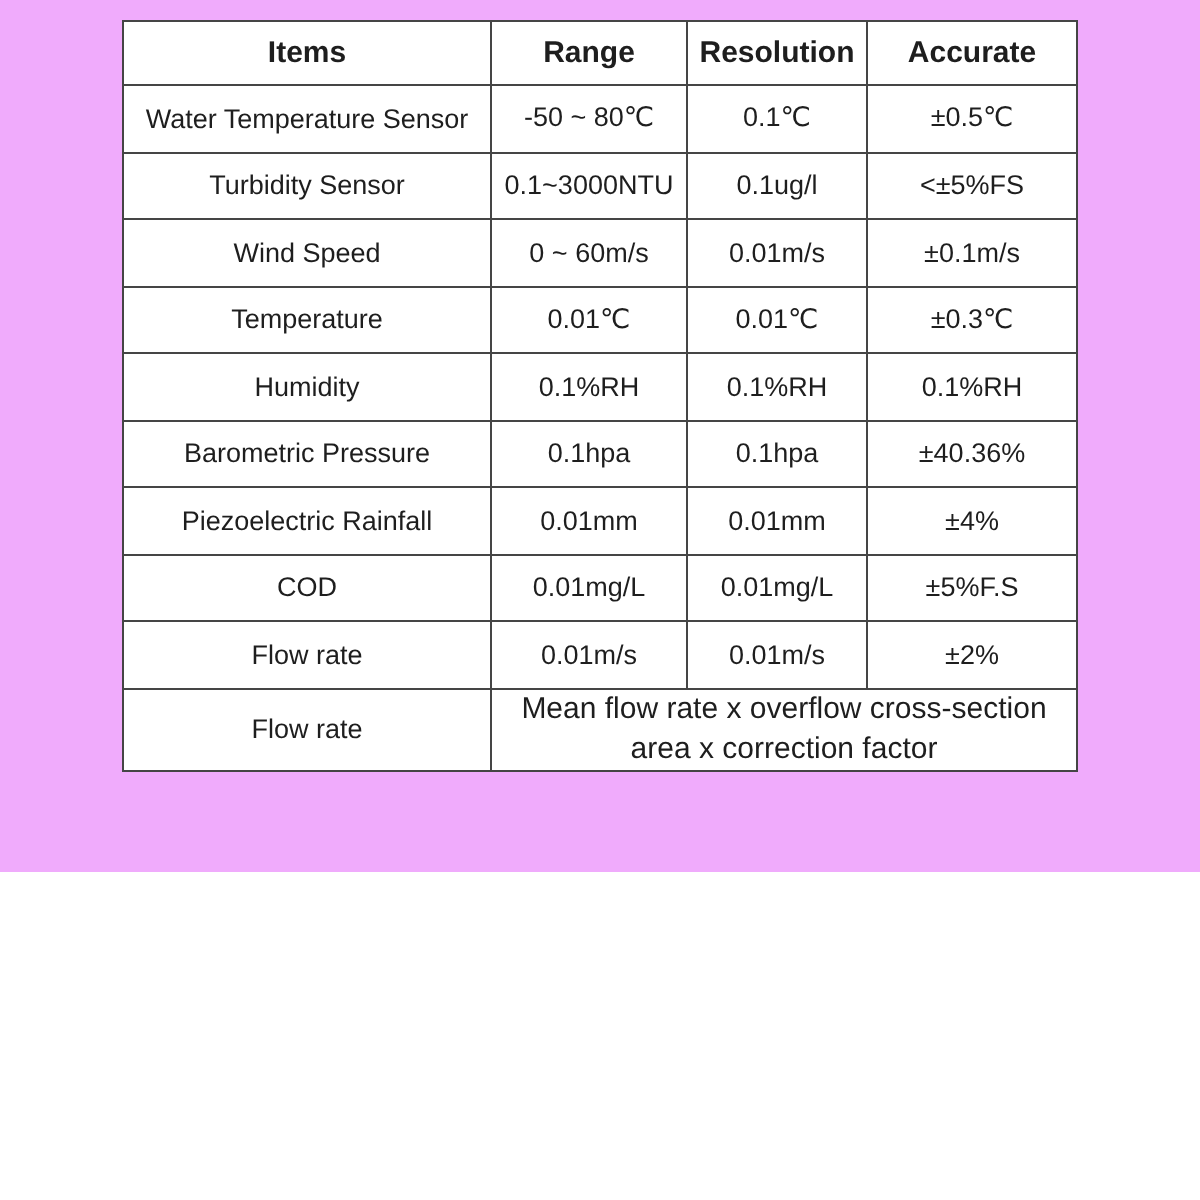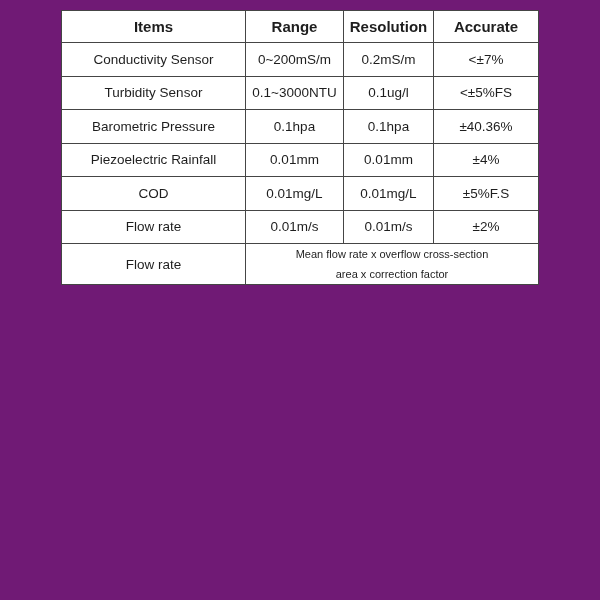--- a/index.html
+++ b/index.html
@@ -7,22 +7,22 @@
     padding: 0;
     background: #ffffff;
     width: 600px;
     height: 600px;
     font-family: "Liberation Sans", "DejaVu Sans", sans-serif;
     color: #1e1e1e;
   }
   .page {
     position: relative;
     width: 600px;
-    height: 600px;
-    background: #701a75;
+    height: 436px;
+    background: #f0abfc;
     overflow: hidden;
   }
   table.spec-table {
     position: absolute;
     left: 61px;
     top: 10px;
     width: 477px;
     border-collapse: collapse;
     table-layout: fixed;
     background: #ffffff;
@@ -50,21 +50,21 @@
     text-align: left;
     padding-left: 8px;
     font-size: 14px;
   }
   td.merged-cell {
     height: 41px;
     white-space: normal;
   }
   td.merged-cell .formula-line {
     line-height: 20px;
-    font-size: 11px;
+    font-size: 15px;
   }
   col.c-items { width: 184px; }
   col.c-range { width: 98px; }
   col.c-resolution { width: 90px; }
   col.c-accurate { width: 105px; }
 </style>
 </head>
 <body>
 
 <div class="page">
@@ -78,30 +78,48 @@
     <thead>
       <tr>
         <th>Items</th>
         <th>Range</th>
         <th>Resolution</th>
         <th>Accurate</th>
       </tr>
     </thead>
     <tbody>
       <tr>
-        <td class="item-cell">Conductivity Sensor</td>
-        <td>0~200mS/m</td>
-        <td>0.2mS/m</td>
-        <td>&lt;±7%</td>
+        <td class="item-cell">Water Temperature Sensor</td>
+        <td>-50 ~ 80℃</td>
+        <td>0.1℃</td>
+        <td>±0.5℃</td>
       </tr>
       <tr>
         <td class="item-cell">Turbidity Sensor</td>
         <td>0.1~3000NTU</td>
         <td>0.1ug/l</td>
         <td>&lt;±5%FS</td>
+      </tr>
+      <tr>
+        <td class="item-cell">Wind Speed</td>
+        <td>0 ~ 60m/s</td>
+        <td>0.01m/s</td>
+        <td>±0.1m/s</td>
+      </tr>
+      <tr>
+        <td class="item-cell">Temperature</td>
+        <td>0.01℃</td>
+        <td>0.01℃</td>
+        <td>±0.3℃</td>
+      </tr>
+      <tr>
+        <td class="item-cell">Humidity</td>
+        <td>0.1%RH</td>
+        <td>0.1%RH</td>
+        <td>0.1%RH</td>
       </tr>
       <tr>
         <td class="item-cell">Barometric Pressure</td>
         <td>0.1hpa</td>
         <td>0.1hpa</td>
         <td>±40.36%</td>
       </tr>
       <tr>
         <td class="item-cell">Piezoelectric Rainfall</td>
         <td>0.01mm</td>

